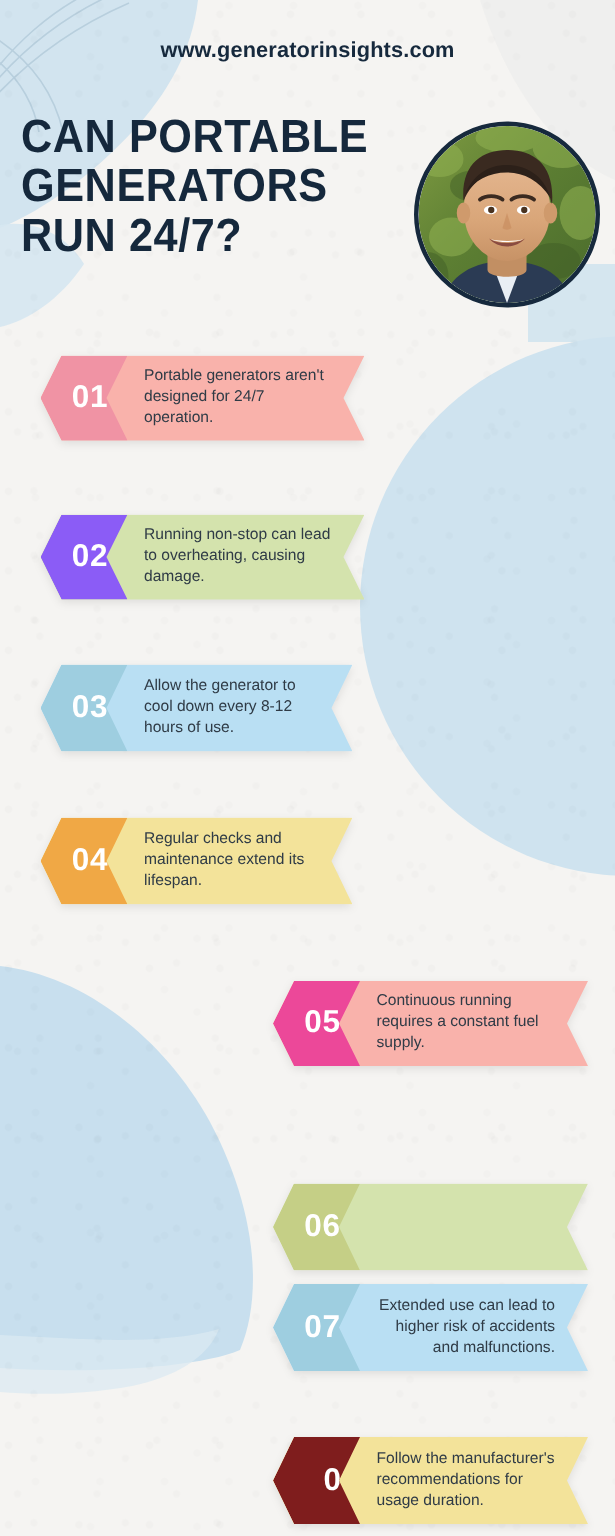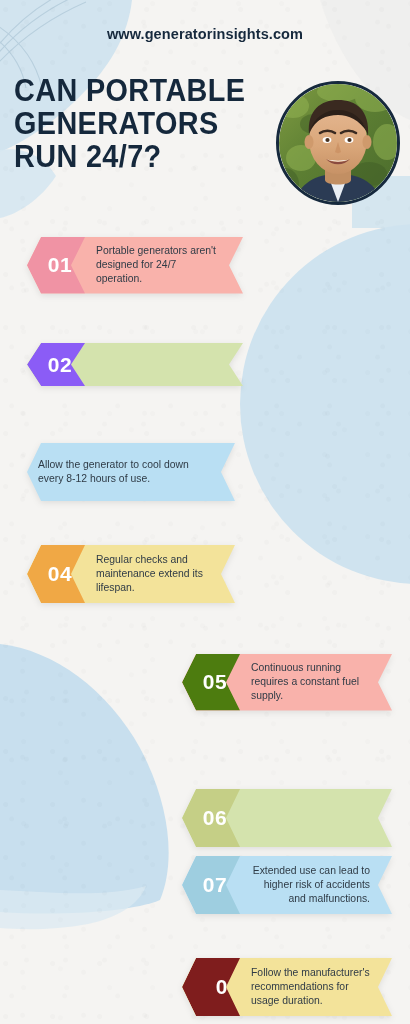--- a/index.html
+++ b/index.html
@@ -195,42 +195,48 @@
         <div class="item-text" style="color: rgb(47, 59, 70);">
           <span>Portable generators aren't designed for 24/7 operation.</span>
         </div>
       </div>
     </div>
     <div class="item" style="top: 343px; left: 27px; width: 216px; min-height: 43px;">
       <div class="item-body" style="width: 100%; min-height: 43px; background: rgb(212, 227, 173);">
         <div class="item-number" style="background: #8b5cf6; clip-path: polygon(14px 0px, 100% 0px, calc(100% - 14px) 50%, 100% 100%, 14px 100%, 0px 50%); margin-left: 0px;">
           <span>02</span>
         </div>
+        <div class="item-text" style="color: rgb(47, 59, 70);">
+          <span>Running non-stop can lead to overheating, causing damage.</span>
+        </div>
       </div>
     </div>
     <div class="item" style="top: 443px; left: 27px; width: 208px; min-height: 58px;">
       <div class="item-body" style="width: 100%; min-height: 58px; background: rgb(185, 223, 243);">
+        <div class="item-number" style="background: rgb(158, 206, 224); clip-path: polygon(14px 0px, 100% 0px, calc(100% - 14px) 50%, 100% 100%, 14px 100%, 0px 50%); margin-left: 0px;">
+          <span>03</span>
+        </div>
         <div class="item-text" style="color: rgb(47, 59, 70);">
           <span>Allow the generator to cool down every 8-12 hours of use.</span>
         </div>
       </div>
     </div>
     <div class="item" style="top: 545px; left: 27px; width: 208px; min-height: 58px;">
       <div class="item-body" style="width: 100%; min-height: 58px; background: rgb(243, 227, 154);">
         <div class="item-number" style="background: rgb(240, 168, 69); clip-path: polygon(14px 0px, 100% 0px, calc(100% - 14px) 50%, 100% 100%, 14px 100%, 0px 50%); margin-left: 0px; text-align: center;">
           <span>04</span>
         </div>
         <div class="item-text" style="color: rgb(47, 59, 70);">
           <span>Regular checks and maintenance extend its lifespan.</span>
         </div>
       </div>
     </div>
     <div class="item" style="top: 654px; left: 182px; width: 210px; min-height: 43px;">
       <div class="item-body" style="width: 100%; min-height: 43px; background: rgb(249, 178, 171);">
-        <div class="item-number" style="background: #4d7c0f; clip-path: polygon(14px 0px, 100% 0px, calc(100% - 14px) 50%, 100% 100%, 14px 100%, 0px 50%); margin-left: 0px;">
+        <div class="item-number" style="background: #ec4899; clip-path: polygon(14px 0px, 100% 0px, calc(100% - 14px) 50%, 100% 100%, 14px 100%, 0px 50%); margin-left: 0px;">
           <span>05</span>
         </div>
         <div class="item-text" style="color: rgb(47, 59, 70);">
           <span>Continuous running requires a constant fuel supply.</span>
         </div>
       </div>
     </div>
     <div class="item" style="top: 789px; left: 182px; width: 210px; min-height: 58px;">
       <div class="item-body" style="width: 100%; min-height: 58px; background: rgb(212, 227, 173);">
         <div class="item-number" style="background: rgb(197, 207, 134); clip-path: polygon(14px 0px, 100% 0px, calc(100% - 14px) 50%, 100% 100%, 14px 100%, 0px 50%); margin-left: 0px;">

